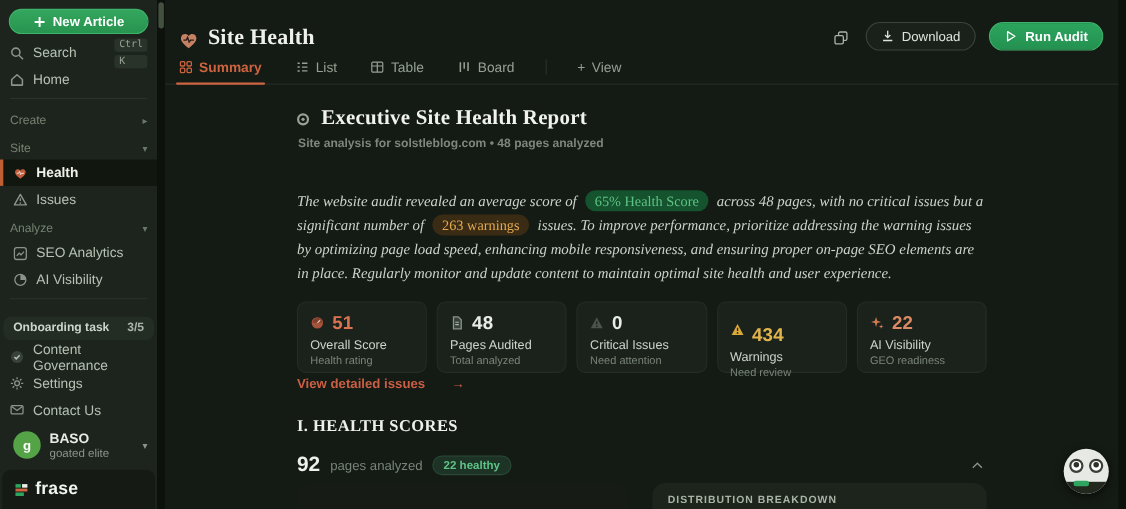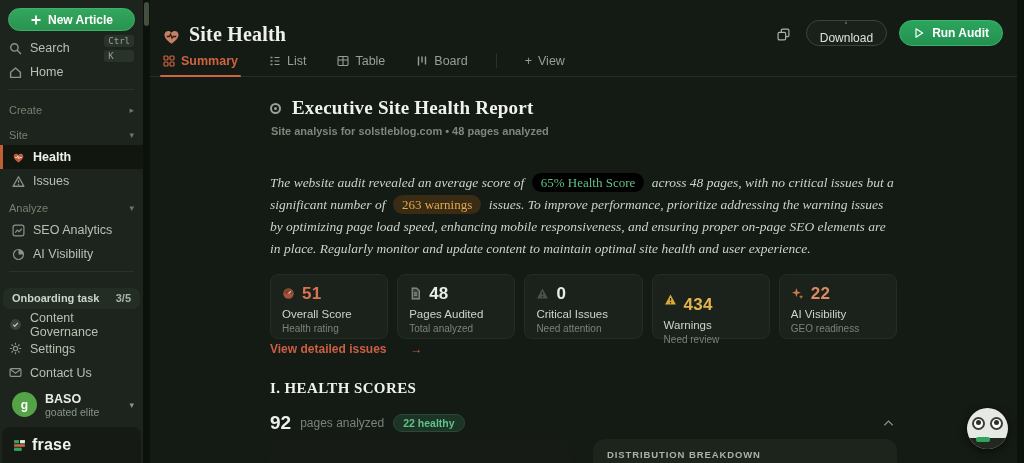--- a/index.html
+++ b/index.html
@@ -46,41 +46,41 @@
   .vscroll { width:7px; background:#0c110c; position:relative; flex:none; }
   .vscroll .thumb { position:absolute; top:2px; left:1px; width:5px; height:24px; border-radius:3px; background:#44503f; }
 
   
   .main { flex:1; background:#141a14; display:flex; flex-direction:column; min-width:0; }
   .main-header { display:flex; align-items:flex-end; height:46px; padding:0 14px 0 12px; }
   .page-title { font-family:"Liberation Serif",serif; font-weight:bold; font-size:20px; color:#eef1ea; margin-left:8px; letter-spacing:.2px; }
   .hspacer { flex:1; }
   .icon-btn { width:24px; height:24px; display:flex; align-items:center; justify-content:center; color:#aab4a8; cursor:pointer; }
   .btn { height:26px; border-radius:13px; display:flex; align-items:center; gap:7px; padding:0 13px; font-size:12px; cursor:pointer; }
-  .btn-ghost { border:1px solid #3a443a; background:#1a211a; color:#dce3d9; margin:0 12px 0 10px;flex-direction:column; }
+  .btn-ghost { border:1px solid #3a443a; background:#1a211a; color:#dce3d9; margin:0 12px 0 10px; }
   .btn-primary { background:linear-gradient(#2ba55e,#249150); border:1px solid #3db36a; color:#fff; font-weight:bold; }
 
   .tabs { display:flex; align-items:center; height:31px; padding:0 14px 0 10px; border-bottom:1px solid #262e26; }
   .tab { display:flex; align-items:center; gap:6px; font-size:12.5px; color:#95a093; height:100%; padding:0 3px; margin-right:25px; position:relative; cursor:pointer; }
   .tab.active { color:#cd6440; font-weight:bold; }
   .tab.active::after { content:""; position:absolute; left:0; right:0; bottom:-1px; height:2px; background:#cd6440; border-radius:2px; }
   .tab-sep { width:1px; height:14px; background:#2a332a; margin-right:25px; }
 
   .content { flex:1; overflow:hidden; position:relative; }
   .container { width:627px; margin-left:120px; padding-top:20px; }
 
   .report-title-row { display:flex; align-items:center; gap:11px; }
   .bullet-ic { width:11px; height:11px; border-radius:50%; border:2px solid #98a295; position:relative; flex:none; }
   .bullet-ic::after { content:""; position:absolute; left:2px; top:2px; width:3px; height:3px; border-radius:50%; background:#98a295; }
   .report-title { font-family:"Liberation Serif",serif; font-weight:bold; font-size:19px; color:#f0f2ec; letter-spacing:.2px; }
   .report-sub { font-size:11px; color:#7d877b; margin-top:6px; margin-left:1px;font-weight:bold; }
 
   .summary-p { margin-top:35px; font-family:"Liberation Serif",serif; font-style:italic; font-size:13.5px; line-height:22px; color:#cbd4c8; }
   .pill { font-style:normal; font-family:"Liberation Serif",serif; padding:2px 9px; border-radius:11px; margin:0 4px; white-space:nowrap; font-size:13px; }
-  .pill-green { background:#000000; color:#5fc287; }
+  .pill-green { background:#14532d; color:#5fc287; }
   .pill-amber { background:#3a2b15; color:#e2a94f; }
 
   .stats { display:grid; grid-template-columns:repeat(5,1fr); gap:9px; margin-top:10px; }
   .stat { background:#1b221b; border:1px solid #242d24; border-radius:8px; padding:9px 11px; height:65px; }
   .stat-top { display:flex; align-items:center; gap:7px; }
   .stat-value { font-size:17px; font-weight:bold; letter-spacing:.2px; }
   .stat-label { font-size:11.5px; color:#cdd5ca; margin-top:4px; }
   .stat-sub { font-size:10px; color:#798477; margin-top:3px; }
 
   .view-link { margin-top:3px; font-size:12px; font-weight:bold; color:#cb5f44; display:flex; align-items:center; gap:24px; cursor:pointer; }

